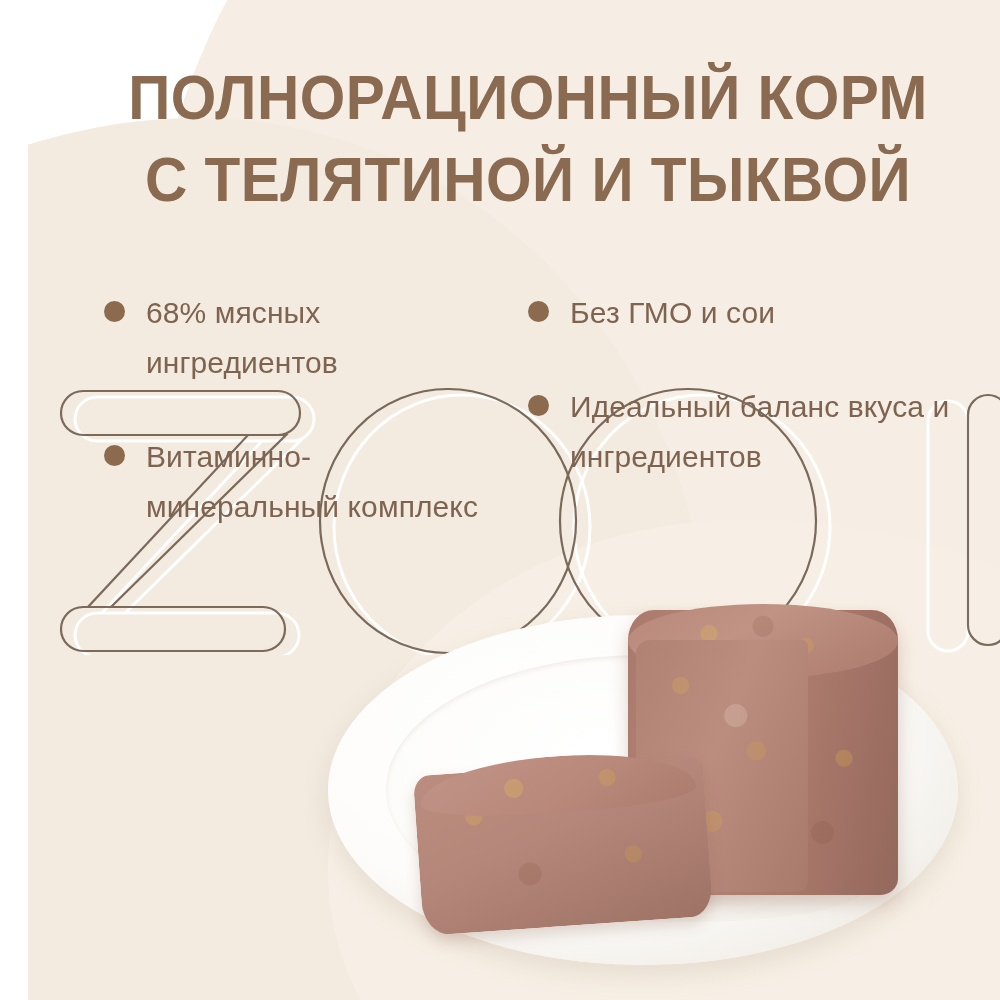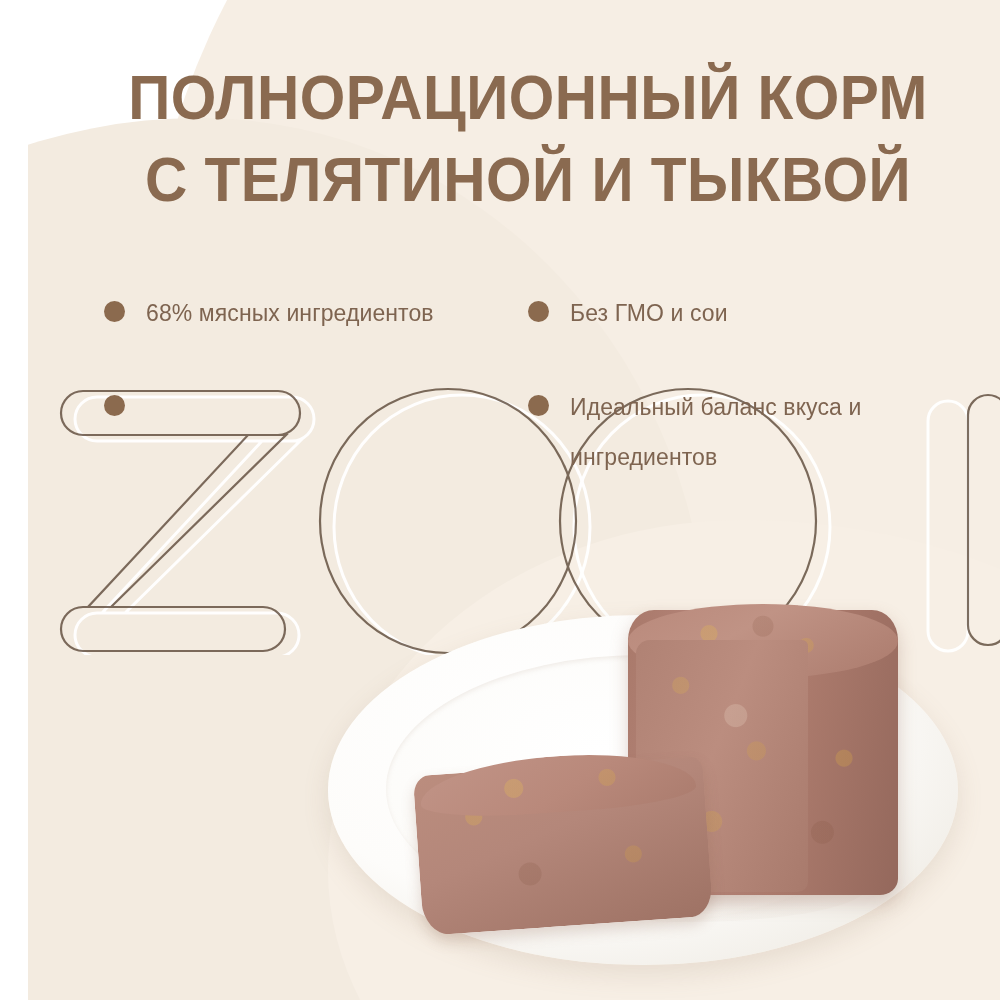--- a/index.html
+++ b/index.html
@@ -94,21 +94,21 @@
     flex: 0 0 auto;
     width: 21px;
     height: 21px;
     border-radius: 50%;
     background: #8b6a4e;
     margin-top: 13px;
     margin-right: 21px;
   }
   .bullet-text {
     color: #7e6450;
-    font-size: 23px;
+    font-size: 30px;
     line-height: 50px;
     font-weight: 400;
     letter-spacing: 0.1px;
   }
 
   
   #plate-wrap {
     position: absolute;
     left: 300px;
     top: 600px;
@@ -252,20 +252,21 @@
     <div class="title-line">С ТЕЛЯТИНОЙ И ТЫКВОЙ</div>
   </div>
 
   <div class="bullet-col" id="col-left">
     <div class="bullet-item">
       <span class="bullet-dot"></span>
       <span class="bullet-text">68% мясных ингредиентов</span>
     </div>
     <div class="bullet-item">
       <span class="bullet-dot"></span>
+      <span class="bullet-text">Витаминно-минеральный комплекс</span>
     </div>
   </div>
 
   <div class="bullet-col" id="col-right">
     <div class="bullet-item">
       <span class="bullet-dot"></span>
       <span class="bullet-text">Без ГМО и сои</span>
     </div>
     <div class="bullet-item">
       <span class="bullet-dot"></span>

